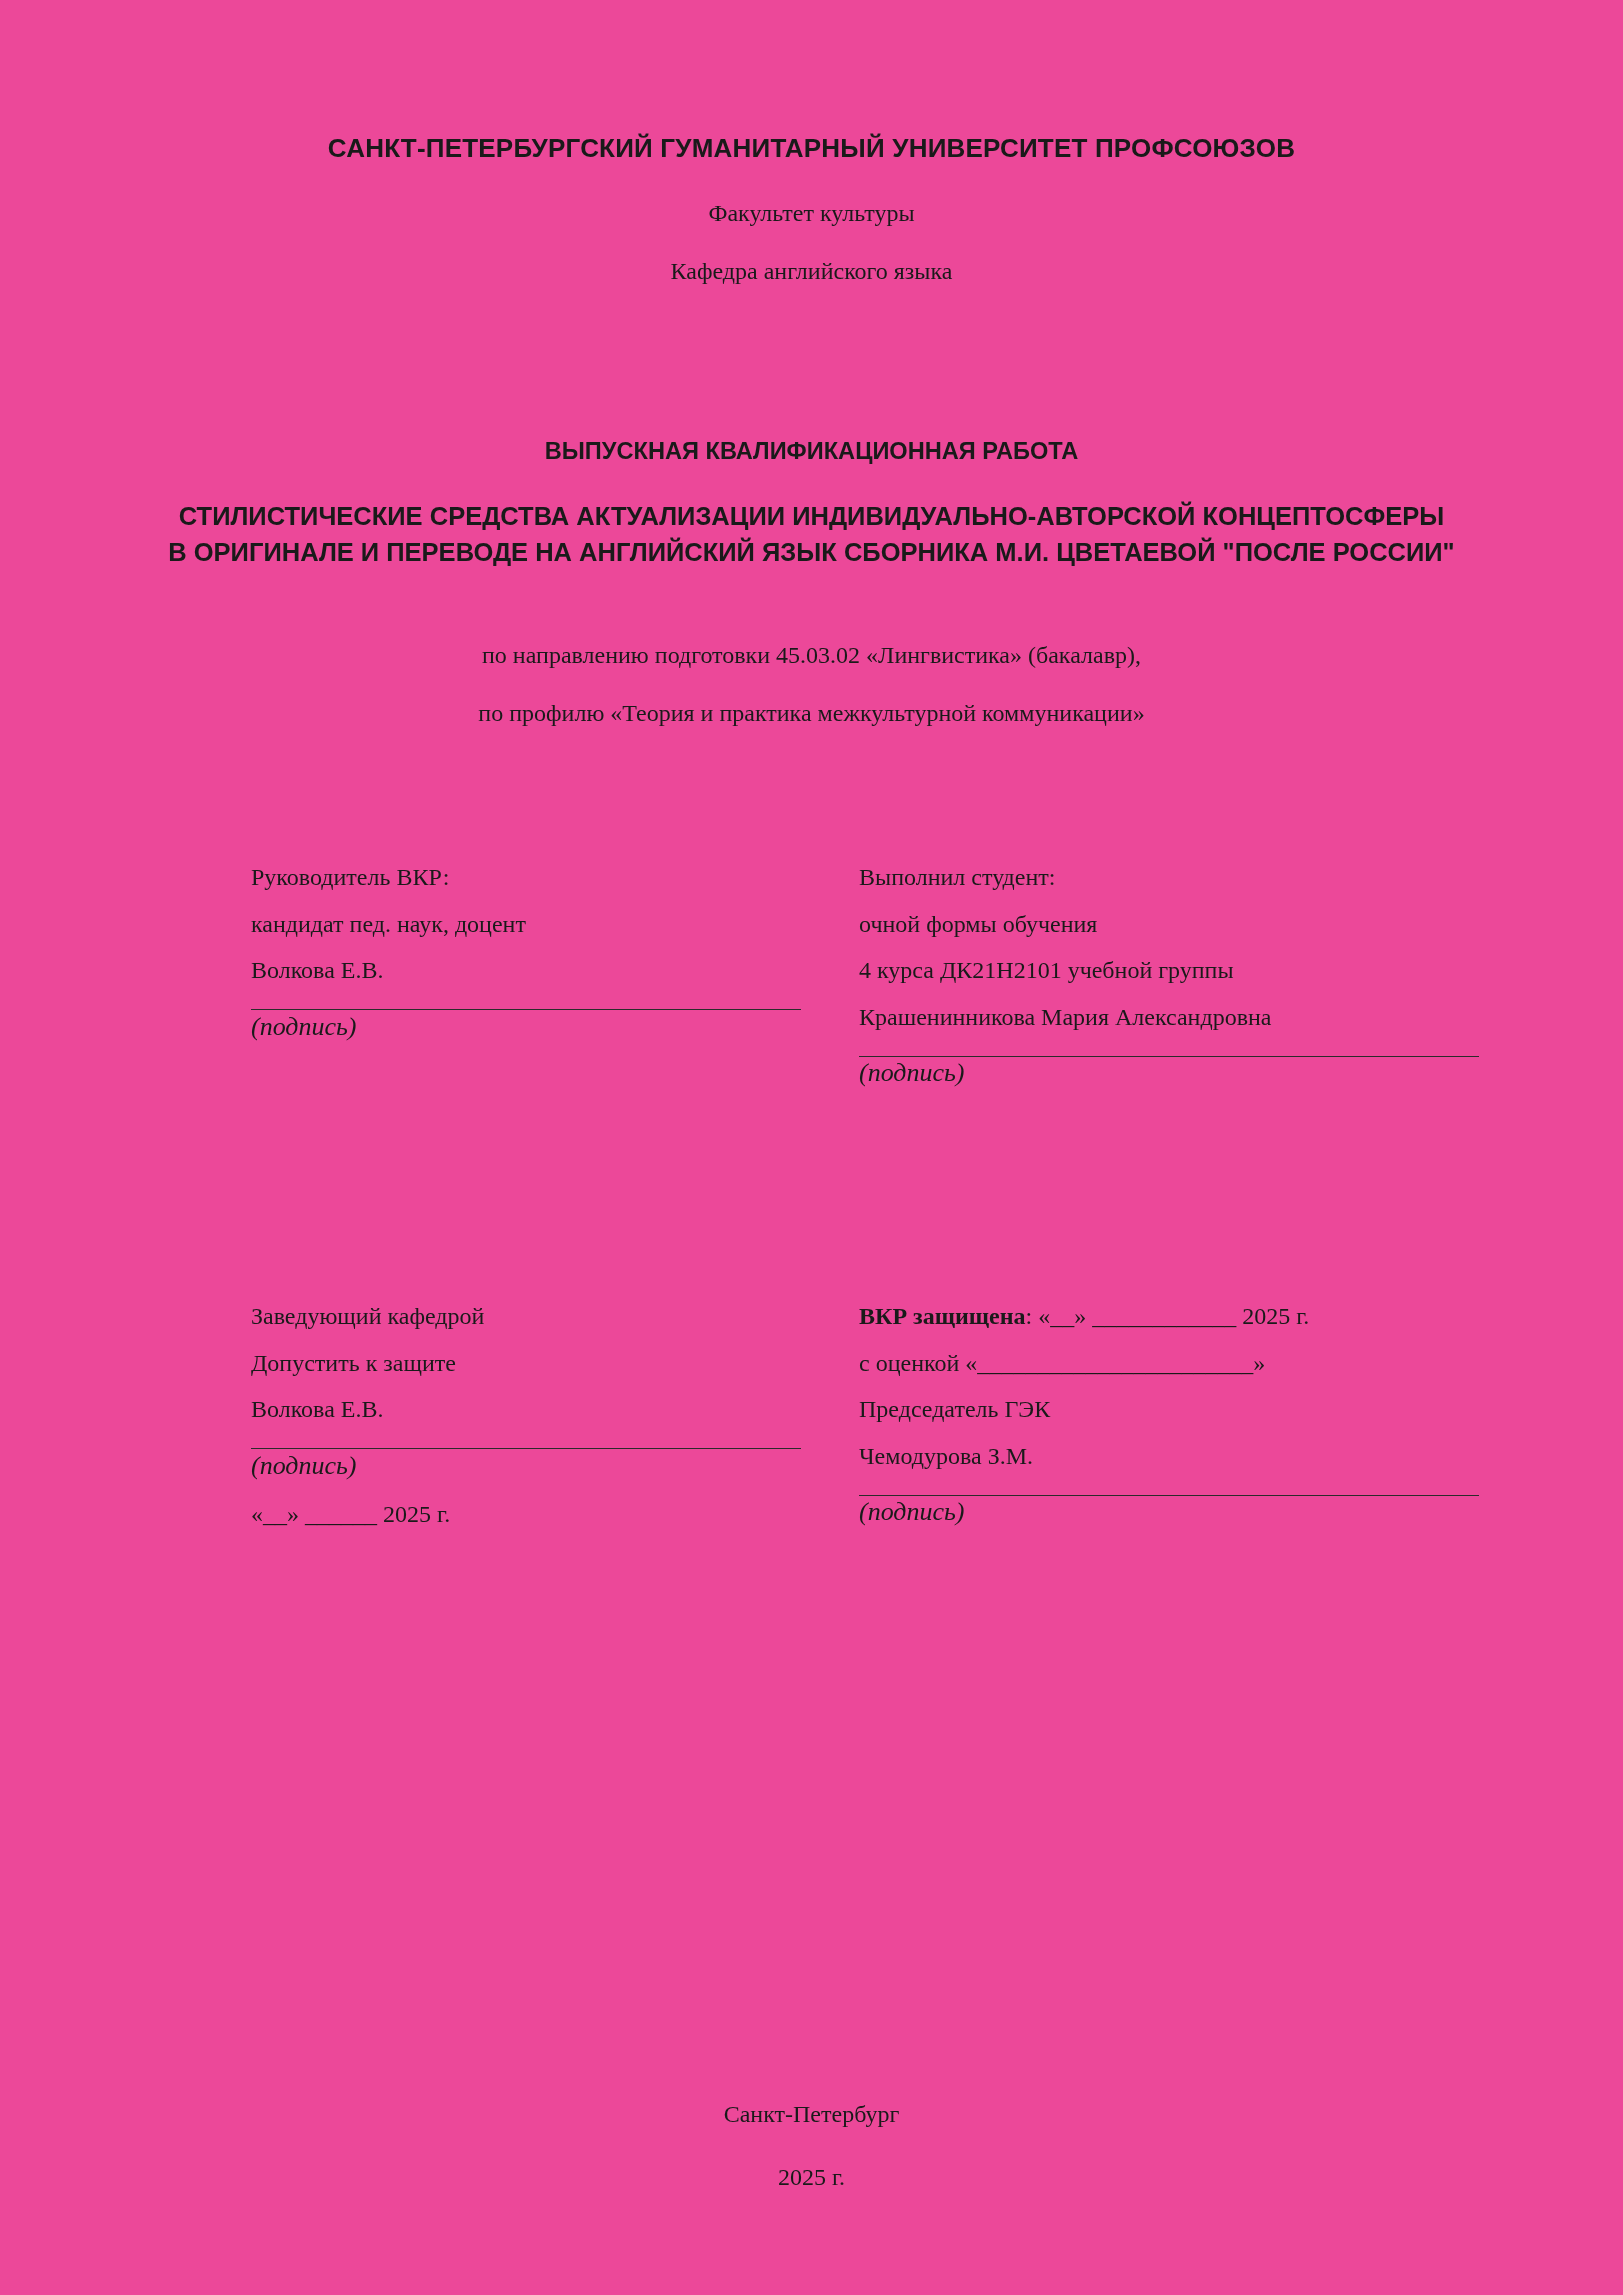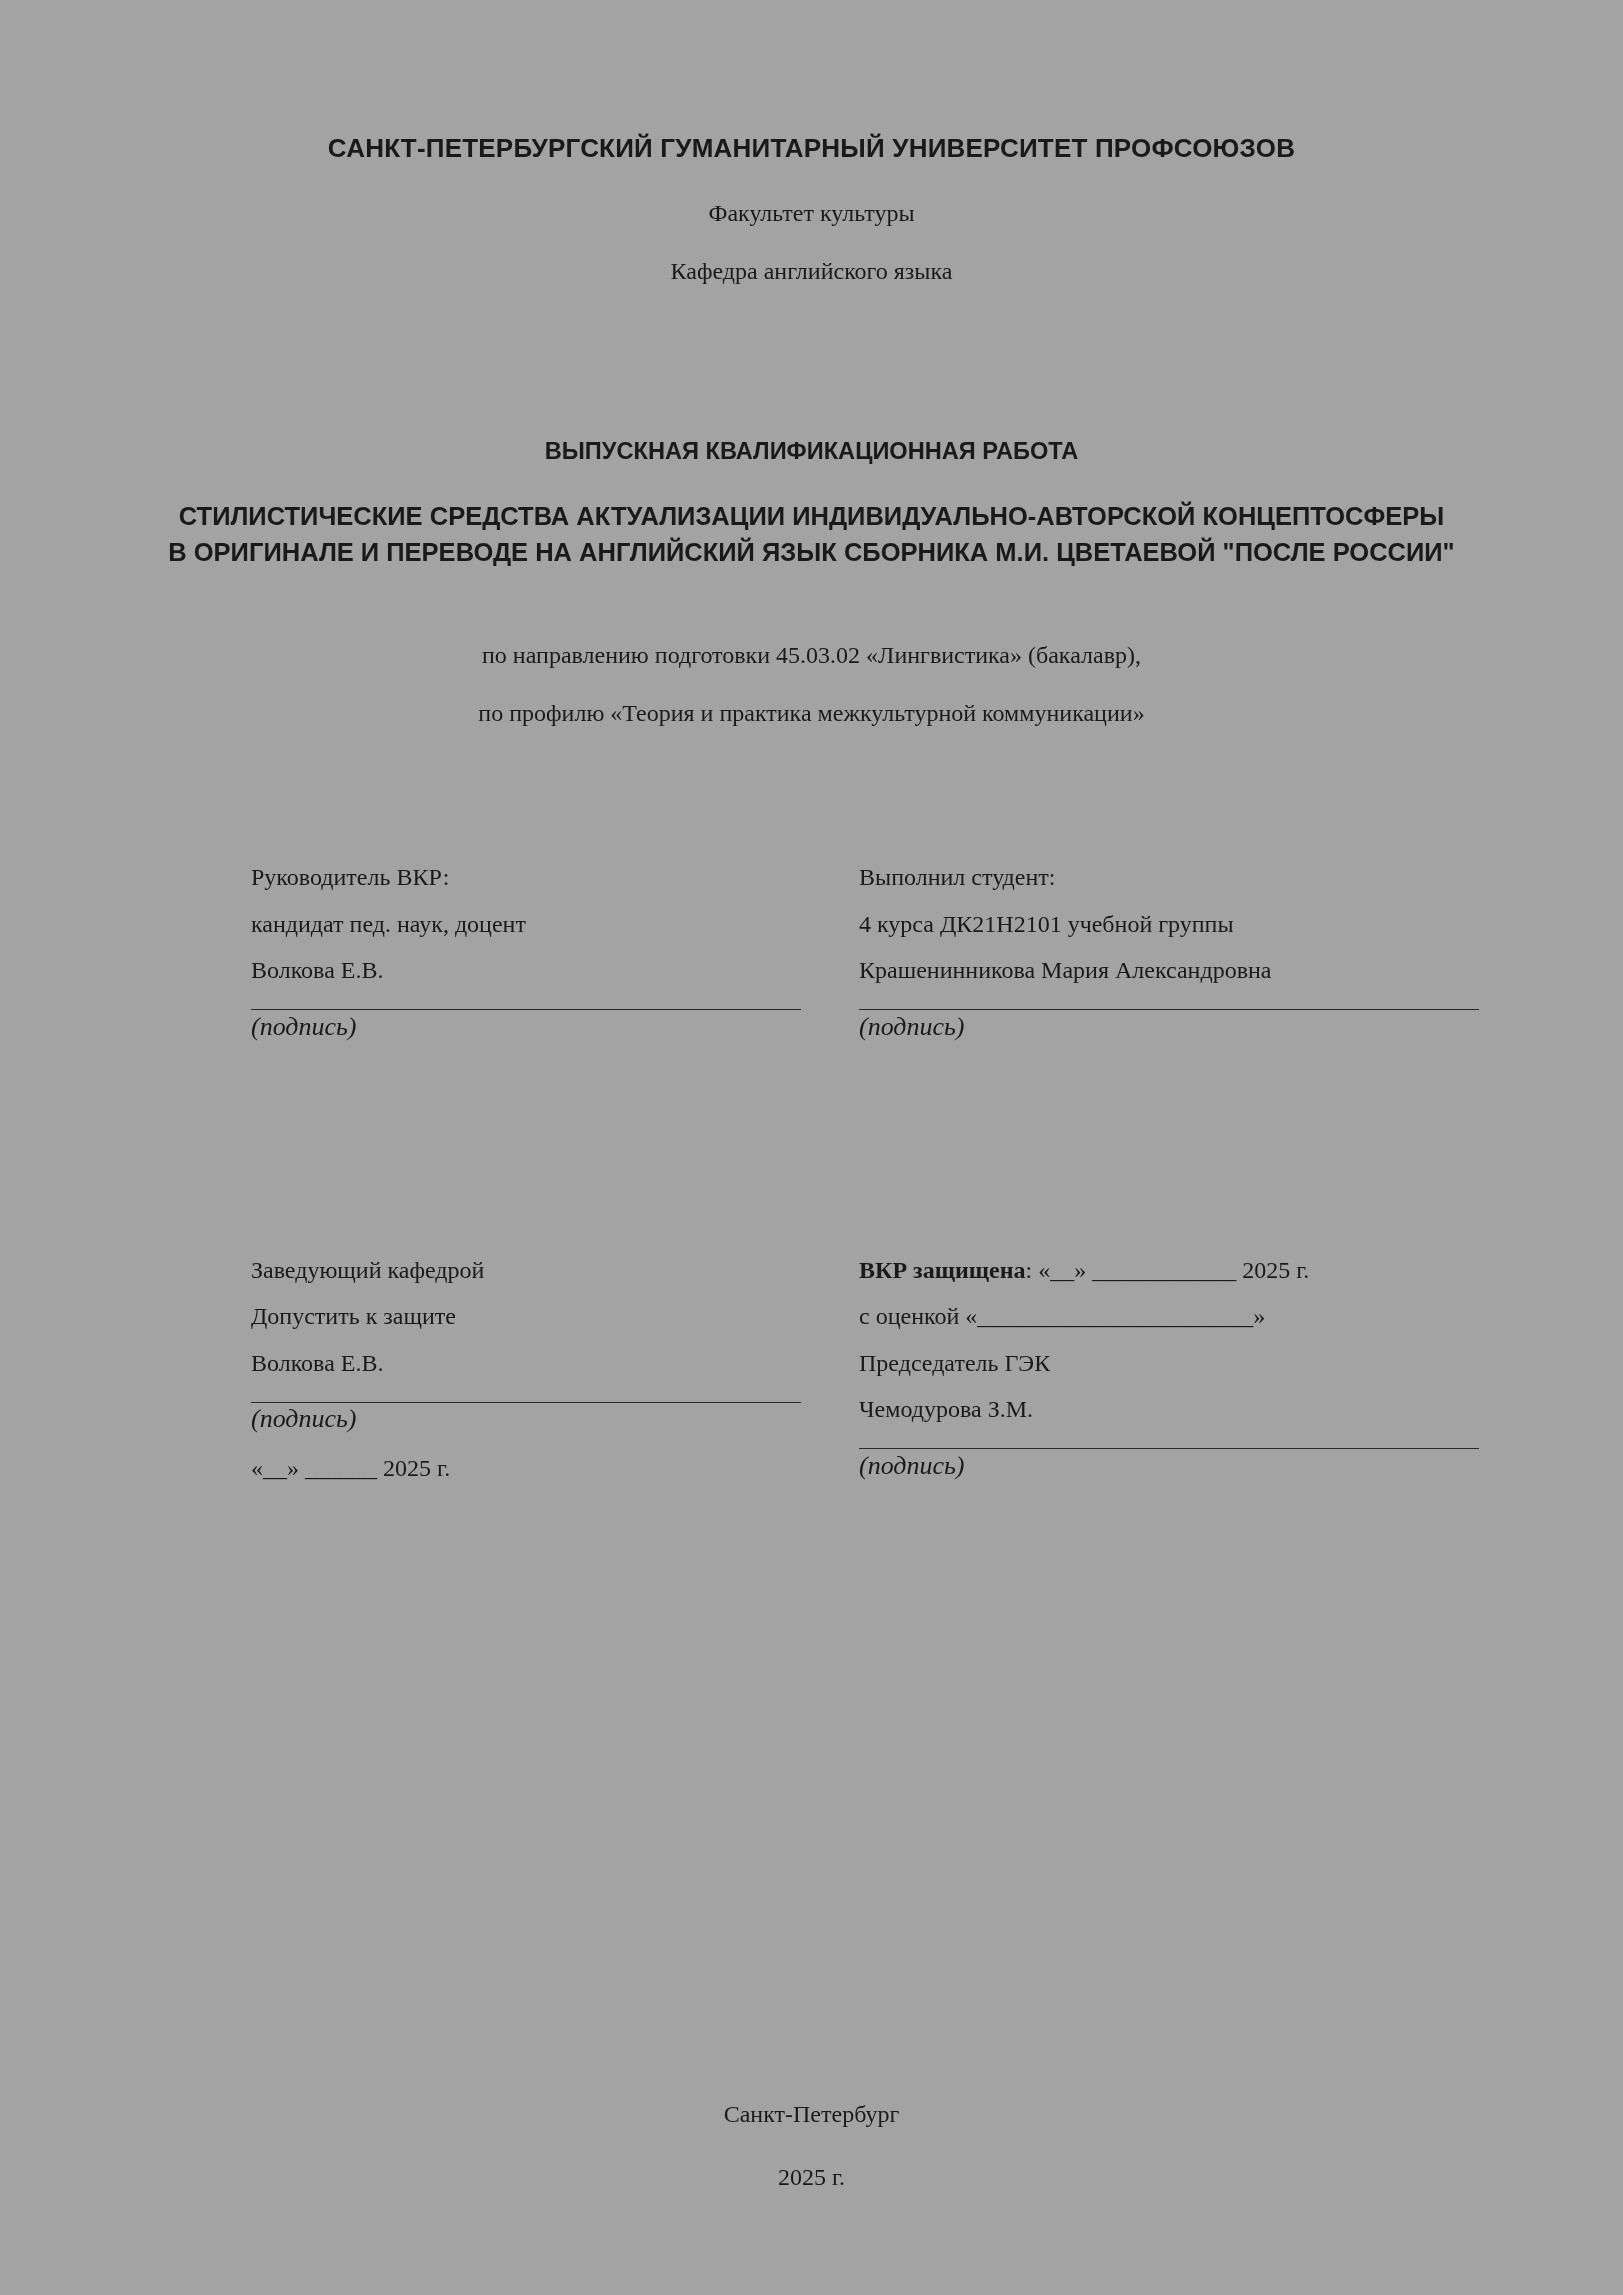--- a/index.html
+++ b/index.html
@@ -13,21 +13,21 @@
     font-family: "Liberation Serif", serif;
     color: #1a1a1a;
     -webkit-font-smoothing: antialiased;
   }
   .page {
     position: relative;
     width: 1623px;
     height: 2295px;
     box-sizing: border-box;
     padding: 133px 165px 94px 165px;
-    background: #a3a3a3;
+    background: #ec4899;
   }
 
   
   .university {
     font-family: "Liberation Sans", sans-serif;
     font-weight: bold;
     font-size: 26px;
     letter-spacing: 0.2px;
     text-align: center;
     margin: 0 0 36px 0;
@@ -159,20 +159,21 @@
   <div class="sig-block">
     <div class="col-left">
       <p class="line-text">Руководитель ВКР:</p>
       <p class="line-text">кандидат пед. наук, доцент</p>
       <p class="line-text">Волкова Е.В.</p>
       <div class="rule rule-left"></div>
       <p class="podpis podpis-left">(подпись)</p>
     </div>
     <div class="col-right">
       <p class="line-text">Выполнил студент:</p>
+      <p class="line-text">очной формы обучения</p>
       <p class="line-text">4 курса ДК21Н2101 учебной группы</p>
       <p class="line-text">Крашенинникова Мария Александровна</p>
       <div class="rule rule-right"></div>
       <p class="podpis podpis-right">(подпись)</p>
     </div>
   </div>
 
   <div class="sig-block2">
     <div class="col-left">
       <p class="line-text">Заведующий кафедрой</p>

